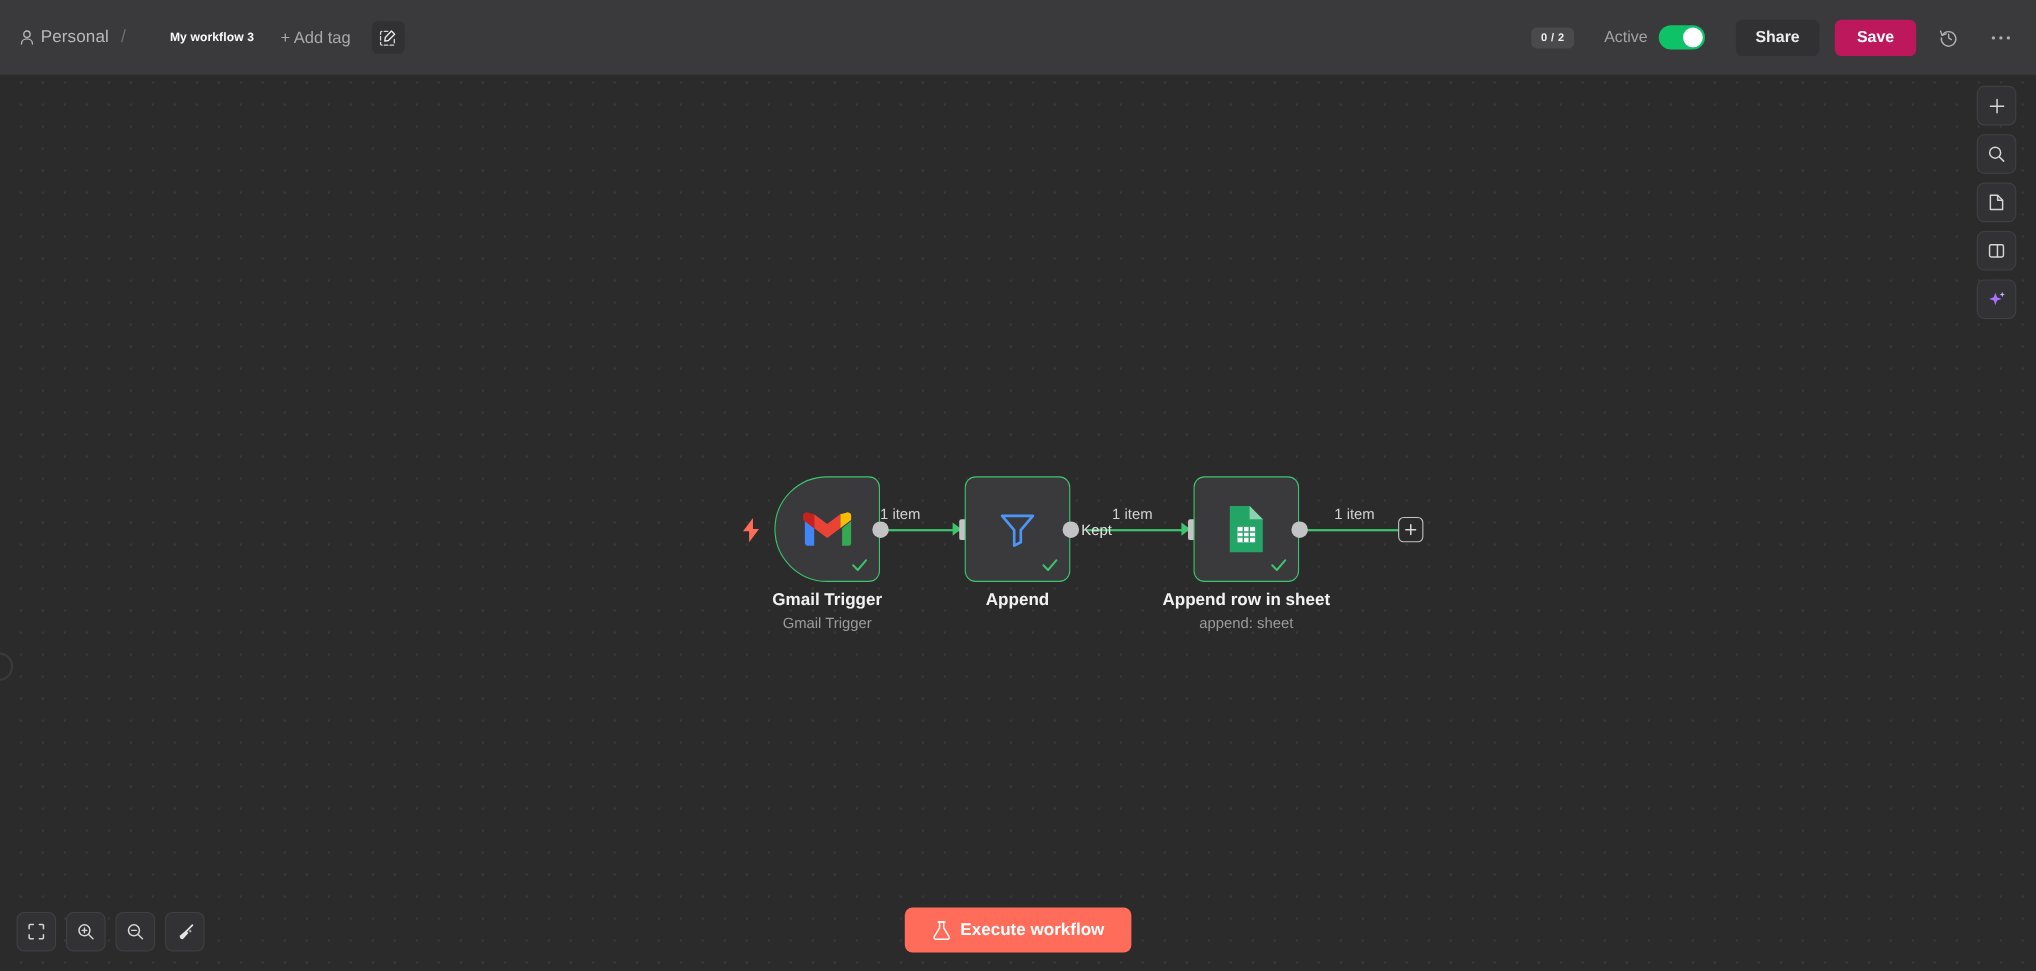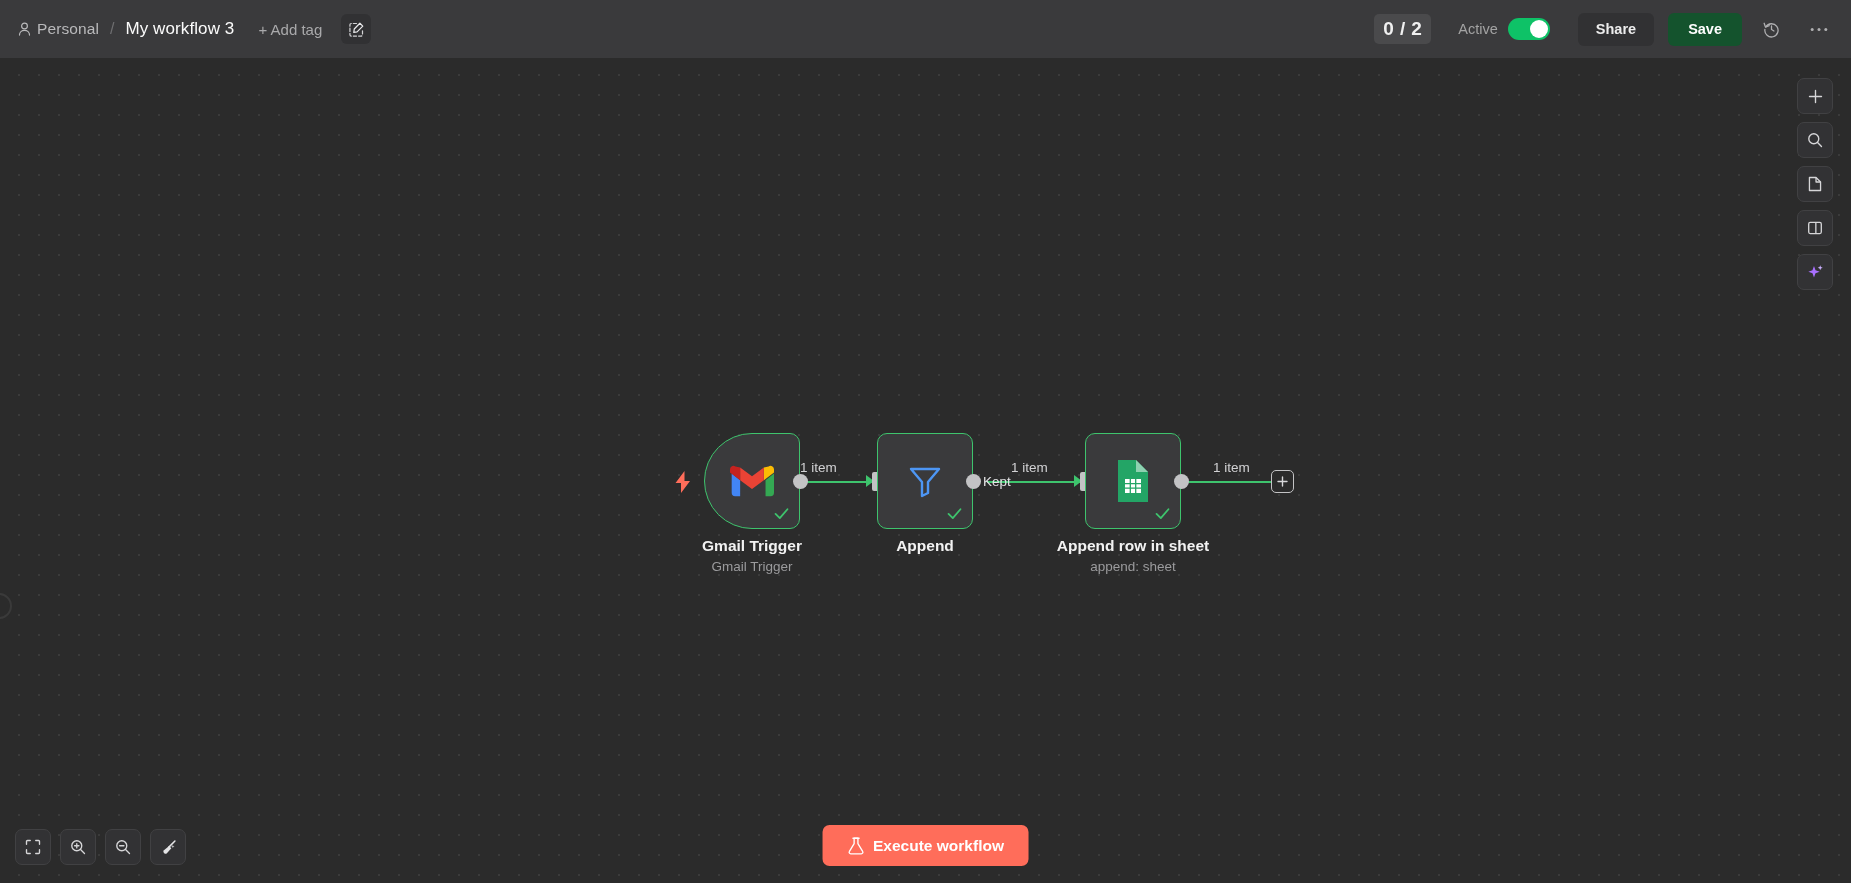--- a/index.html
+++ b/index.html
@@ -20,64 +20,64 @@
     background-size:20px 20px;
     background-position:9px 7px;
   }
   .edge-ghost{
     position:absolute; left:-14px; top:535px; width:26px; height:26px;
     border:2px solid #3a3a3a; border-radius:50%;
   }
 
   
   .header {
-    position:absolute; left:0; top:0; right:0; height:58px;
+    position:absolute; left:0; top:0; right:0; height:68px;
     background:#3a3a3c;
     display:flex; align-items:center;
     padding:0 18px;
     z-index:30;
   }
   .hdr-left { display:flex; align-items:center; gap:0; }
   .crumb-personal {
     display:flex; align-items:center; gap:6px;
     font-size:15.5px; color:#b9b9bb; letter-spacing:.1px;
   }
   .crumb-sep { color:#6e6e70; margin:0 11px; font-size:16px; }
-  .crumb-title { font-size:17px; font-weight:normal; color:#fbfbfb; letter-spacing:.1px; }
+  .crumb-title { font-size:11px; font-weight:bold; color:#fbfbfb; letter-spacing:.1px;margin-left:29px; }
   .add-tag {
     margin-left:22px; font-size:15px; color:#a9a9ab;
     background:none; border:none; cursor:pointer;
     font-family:inherit; padding:4px 2px;
   }
   .icon-btn-sq {
     margin-left:17px; width:30px; height:30px; border-radius:6px;
     background:#313133; border:none; cursor:pointer;
     display:flex; align-items:center; justify-content:center;
   }
   .hdr-right { margin-left:auto; display:flex; align-items:center; gap:0; }
   .count-pill {
-    background:#4a4a4c; color:#f0f0f0; font-size:19px; font-weight:bold;
+    background:#4a4a4c; color:#f0f0f0; font-size:10px; font-weight:bold;
     border-radius:5px; padding:4px 9px; letter-spacing:.4px;
   }
   .active-label { margin-left:27px; font-size:14.5px; color:#a3a3a3; }
   .toggle {
     margin-left:10px; width:42px; height:22px; border-radius:11px;
     background:#0ec267; position:relative; cursor:pointer; border:none;
   }
   .toggle::after{
     content:""; position:absolute; right:2px; top:2px;
     width:18px; height:18px; border-radius:50%; background:#fff;
   }
   .btn-share {
     margin-left:28px; background:#313133; color:#ededed;
     border:none; border-radius:6px; padding:0 18px; height:33px;
     font-size:14.5px; font-weight:bold; cursor:pointer; font-family:inherit;
   }
   .btn-save {
-    margin-left:14px; background:#14532d; color:#fff;
+    margin-left:14px; background:#be185d; color:#fff;
     border:none; border-radius:6px; padding:0 20px; height:33px;
     font-size:14.5px; font-weight:bold; cursor:pointer; font-family:inherit;
   }
   .icon-plain {
     margin-left:15px; width:28px; height:28px; background:none; border:none;
     cursor:pointer; display:flex; align-items:center; justify-content:center;
   }
   .icon-plain.dots { margin-left:20px; }
 
   

